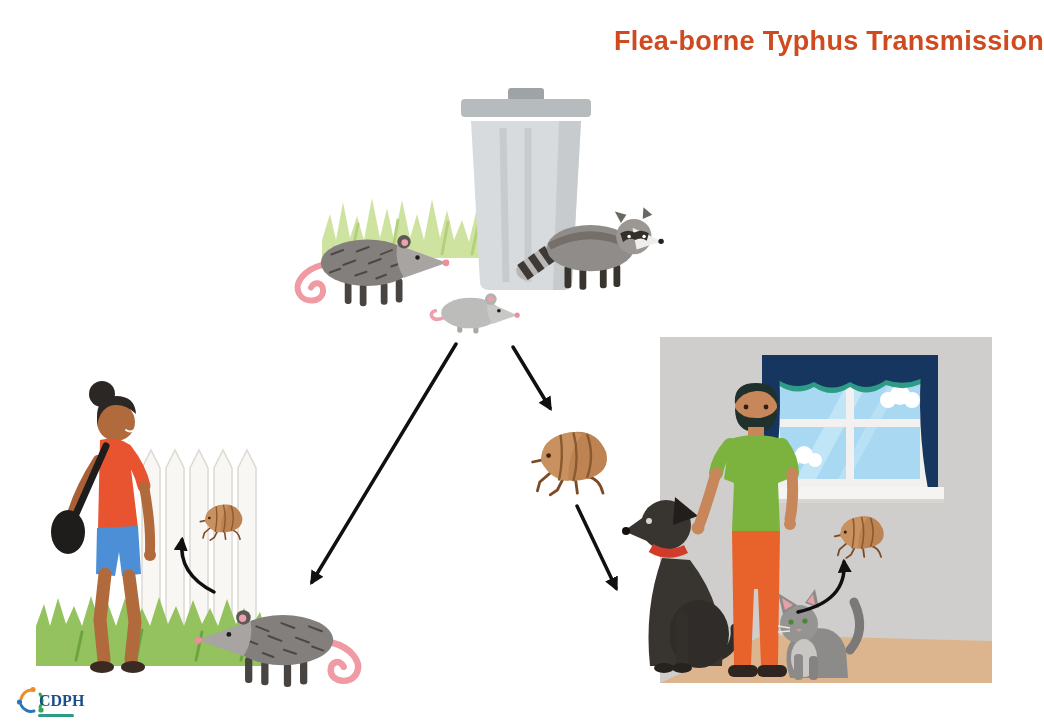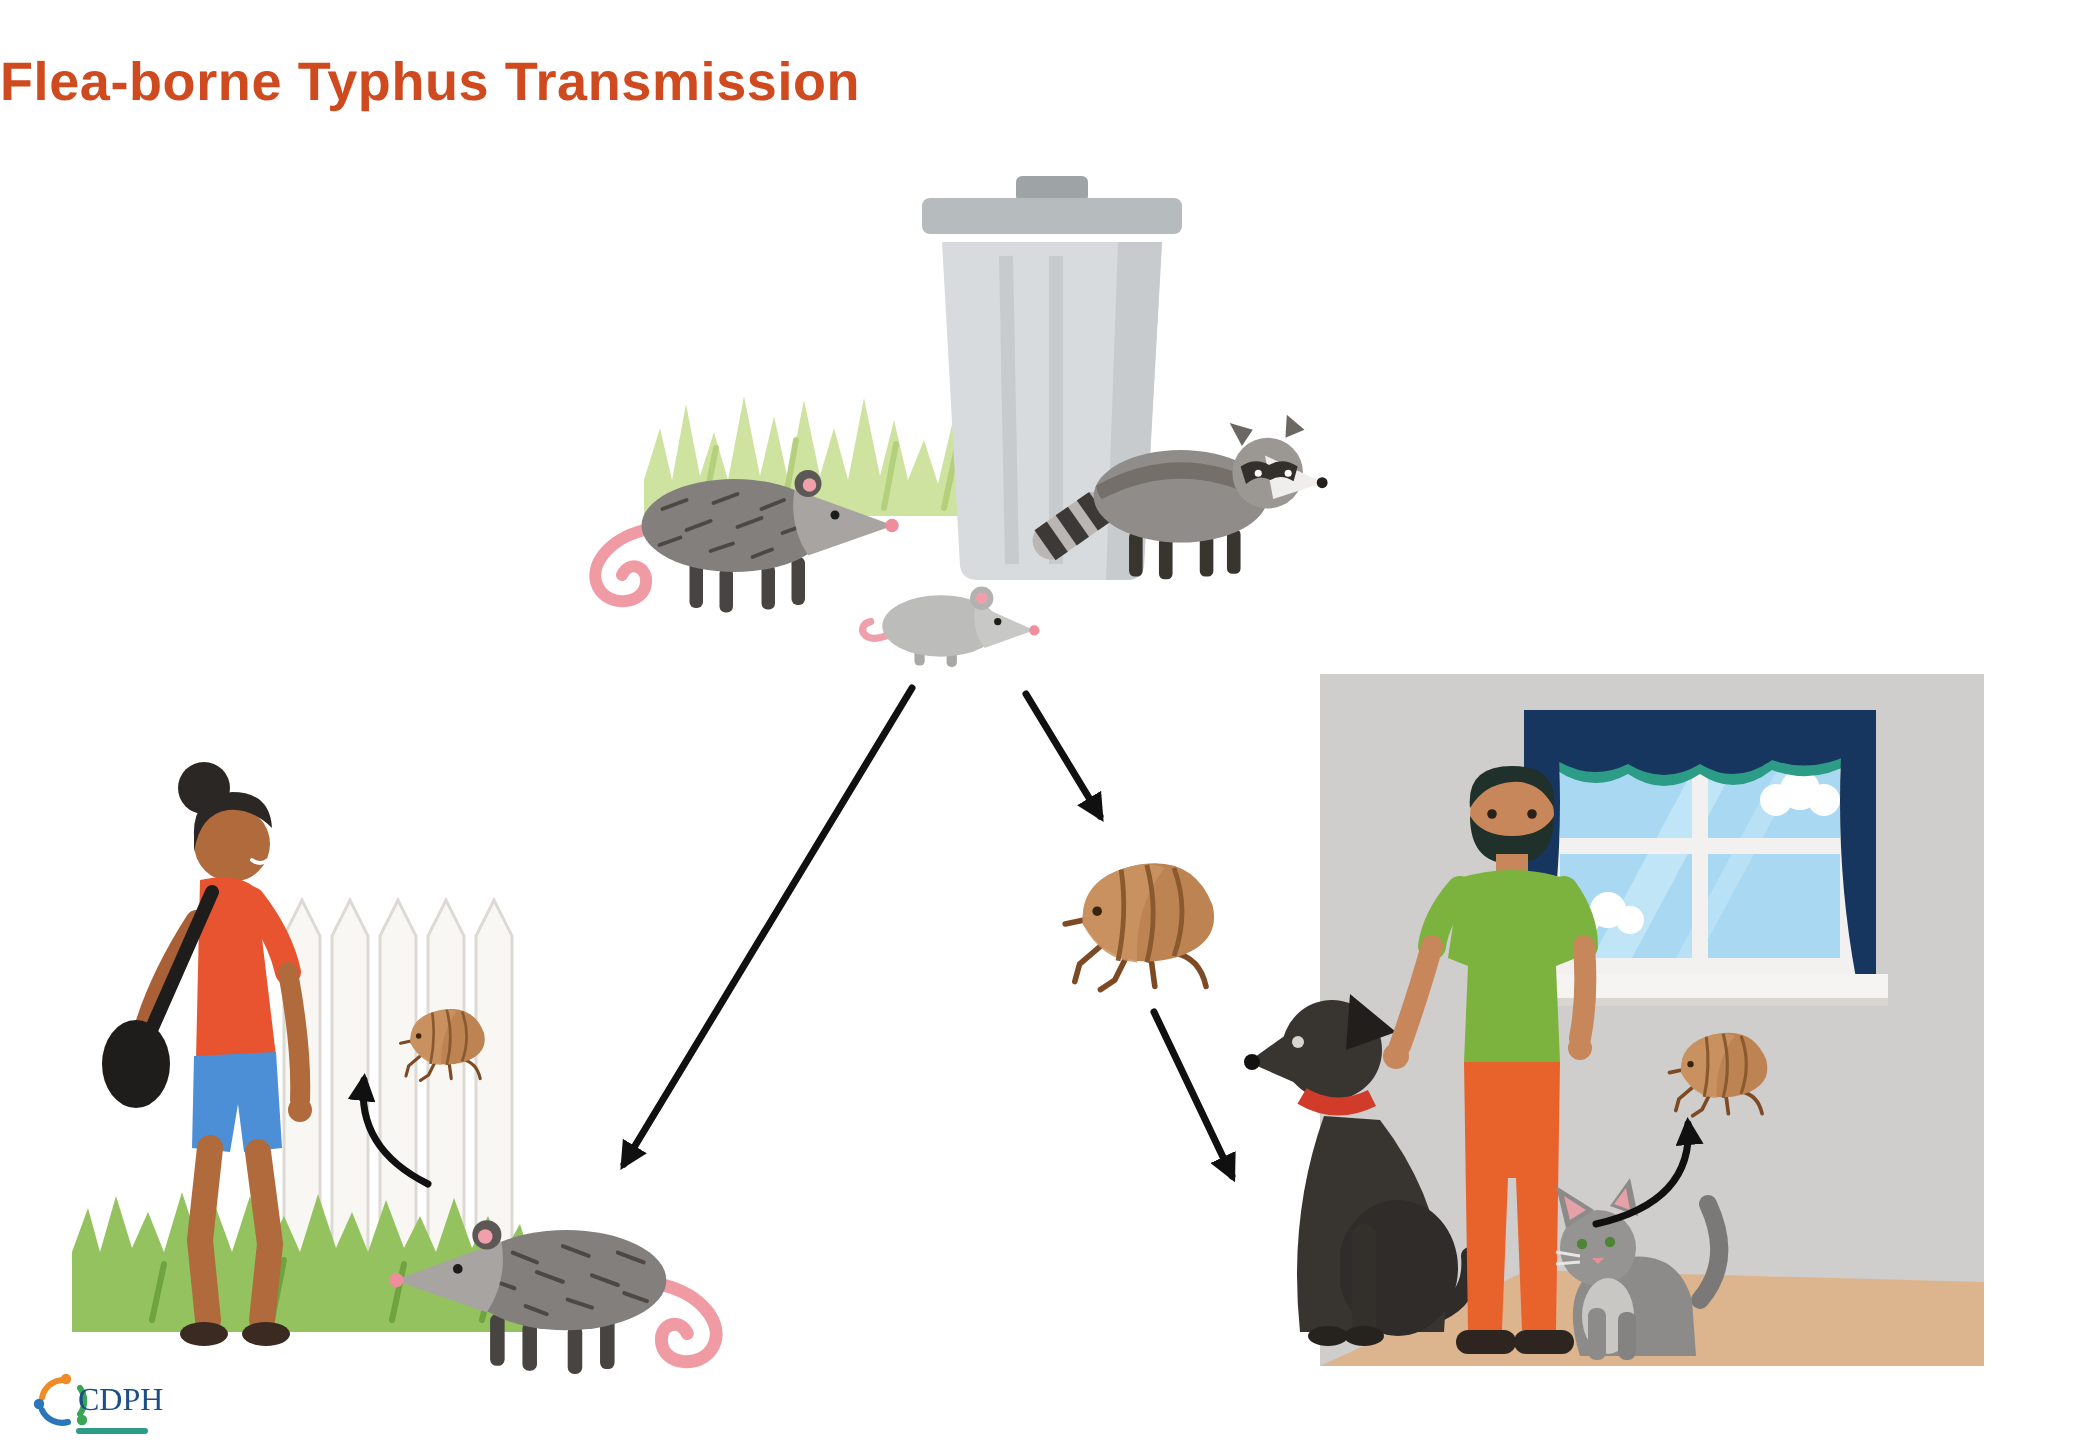--- a/index.html
+++ b/index.html
@@ -1,20 +1,20 @@
 <!DOCTYPE html>
 <html><head>
 <meta charset="utf-8">
 <style>
   * { margin:0; padding:0; box-sizing:border-box; }
   html,body { background:#ffffff; font-family:"Liberation Sans", sans-serif; }
   #canvas { position:relative; width:1044px; height:727px; background:#ffffff; overflow:hidden; }
   #canvas svg { position:absolute; overflow:visible; }
   #defs-svg { width:0; height:0; position:absolute; }
-  #title { position:absolute; top:26px; left:0; width:100%; text-align:left;
+  #title { position:absolute; top:26px; left:0; width:100%; text-align:right;
            font-size:27px; font-weight:700; color:#cf4a1e; letter-spacing:.3px; }
   #grass-top      { left:322px; top:190px; width:178px; height:68px; }
   #trash          { left:458px; top:86px;  width:136px; height:208px; }
   #opossum-top    { left:292px; top:220px; width:158px; height:90px; }
   #rat            { left:428px; top:280px; width:95px;  height:55px; }
   #raccoon        { left:514px; top:206px; width:150px; height:85px; }
   #flea-center    { left:527px; top:422px; width:88px;  height:76px; }
   #fence          { left:142px; top:448px; width:114px; height:196px; }
   #grass-left     { left:36px;  top:592px; width:232px; height:74px; }
   #woman          { left:42px;  top:380px; width:130px; height:295px; }
@@ -24,21 +24,21 @@
   #room-wall      { position:absolute; left:660px; top:337px; width:332px; height:346px; background:#cfcecd; }
   #floor          { left:660px; top:628px; width:332px; height:55px; }
   #window-art     { left:762px; top:355px; width:176px; height:150px; }
   #dog            { left:624px; top:490px; width:115px; height:192px; }
   #man            { left:700px; top:377px; width:118px; height:306px; }
   #cat            { left:766px; top:588px; width:100px; height:95px; }
   #flea-right     { left:831px; top:510px; width:58px;  height:50px; }
   #arrows         { left:0; top:0; width:1044px; height:727px; pointer-events:none; }
   #logo { position:absolute; left:16px; top:686px; display:flex; align-items:center; gap:1px; }
   #logo svg { position:static; overflow:visible; }
-  #logo .logo-text { font-family:"Liberation Serif", serif; font-weight:400; font-size:16px;
+  #logo .logo-text { font-family:"Liberation Serif", serif; font-weight:700; font-size:16px;
                      color:#1c4e8a; margin-left:-8px; }
   #logo .logo-swoosh { position:absolute; left:22px; top:28px; width:36px; height:3px;
                        background:#2c9c86; border-radius:2px; }
 </style>
 </head>
 <body>
 
 <div id="canvas">
 
   <h1 id="title">Flea-borne Typhus Transmission</h1>

